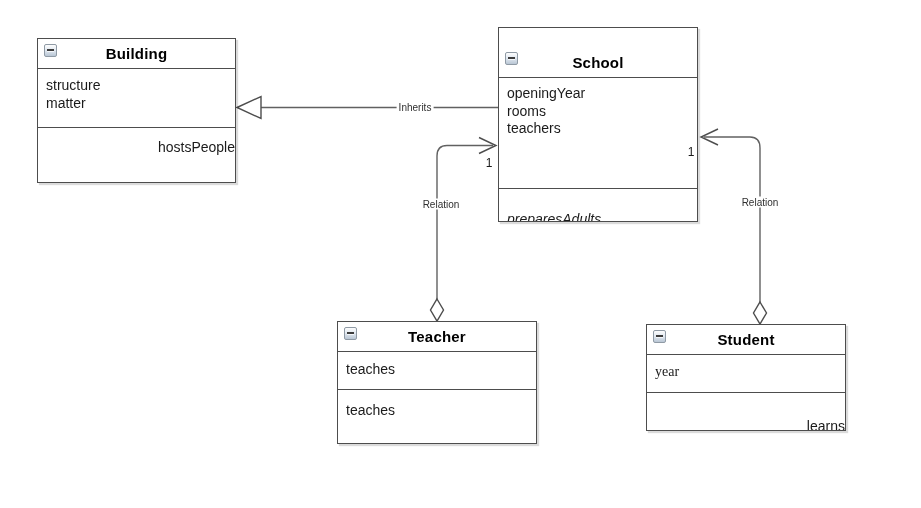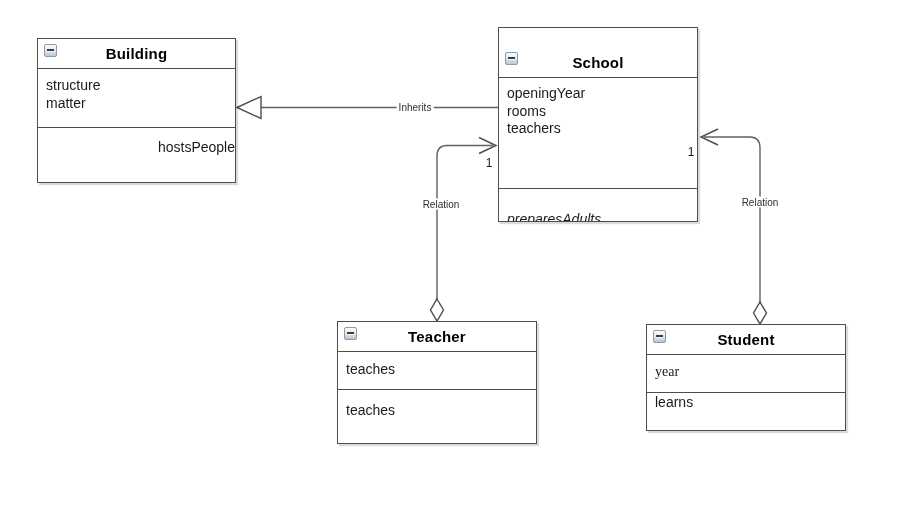--- a/index.html
+++ b/index.html
@@ -130,21 +130,21 @@
   <div class="class-box" style="left:646px; top:324px; width:200px; height:107px;">
     <div class="title-band" style="height:30px;">
       <span class="collapse-btn">
           <span class="minus"></span>
         </span>
       <span class="title">Student</span>
     </div>
     <div class="section" style="height:37px; padding-top:8px; line-height:18px;font-family:Liberation Serif, serif;">
       <div class="row">year</div>
     </div>
-    <div class="section last" style="padding-top:0; line-height:18px;">
+    <div class="section last" style="padding-top:24px; line-height:18px;text-align:right;">
       <div class="row">learns</div>
     </div>
   </div>
 
   <div class="edge-label" style="left:415px; top:107px;">Inherits</div>
   <div class="edge-label" style="left:441px; top:204px;">Relation</div>
   <div class="edge-label" style="left:760px; top:202px;">Relation</div>
   <div class="mult-label" style="left:489px; top:163px;">1</div>
   <div class="mult-label" style="left:691px; top:152px;">1</div>
 

